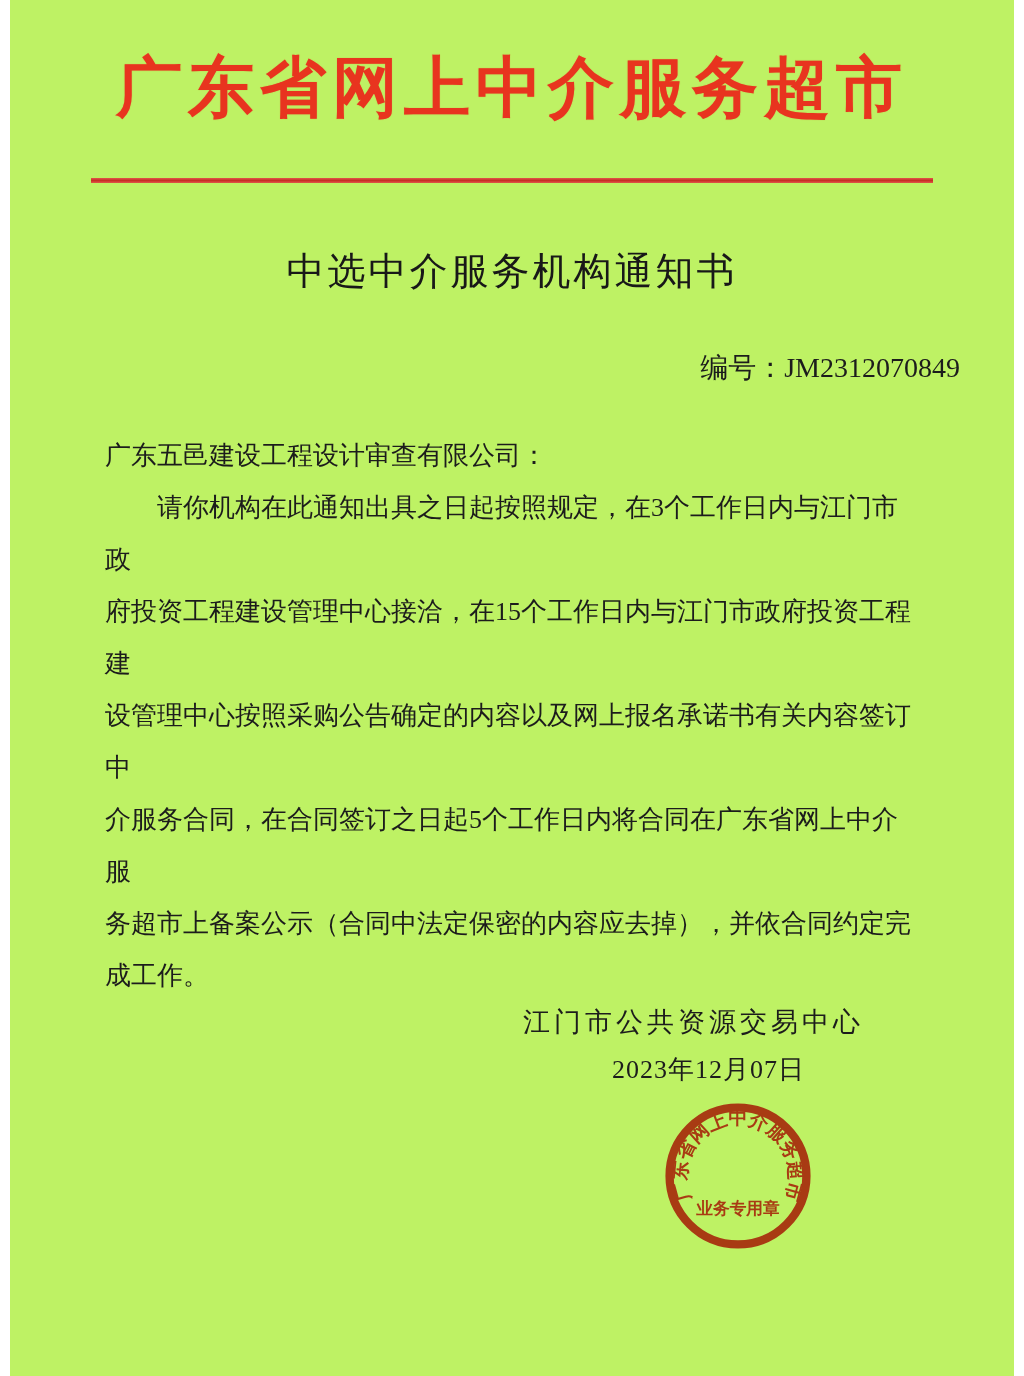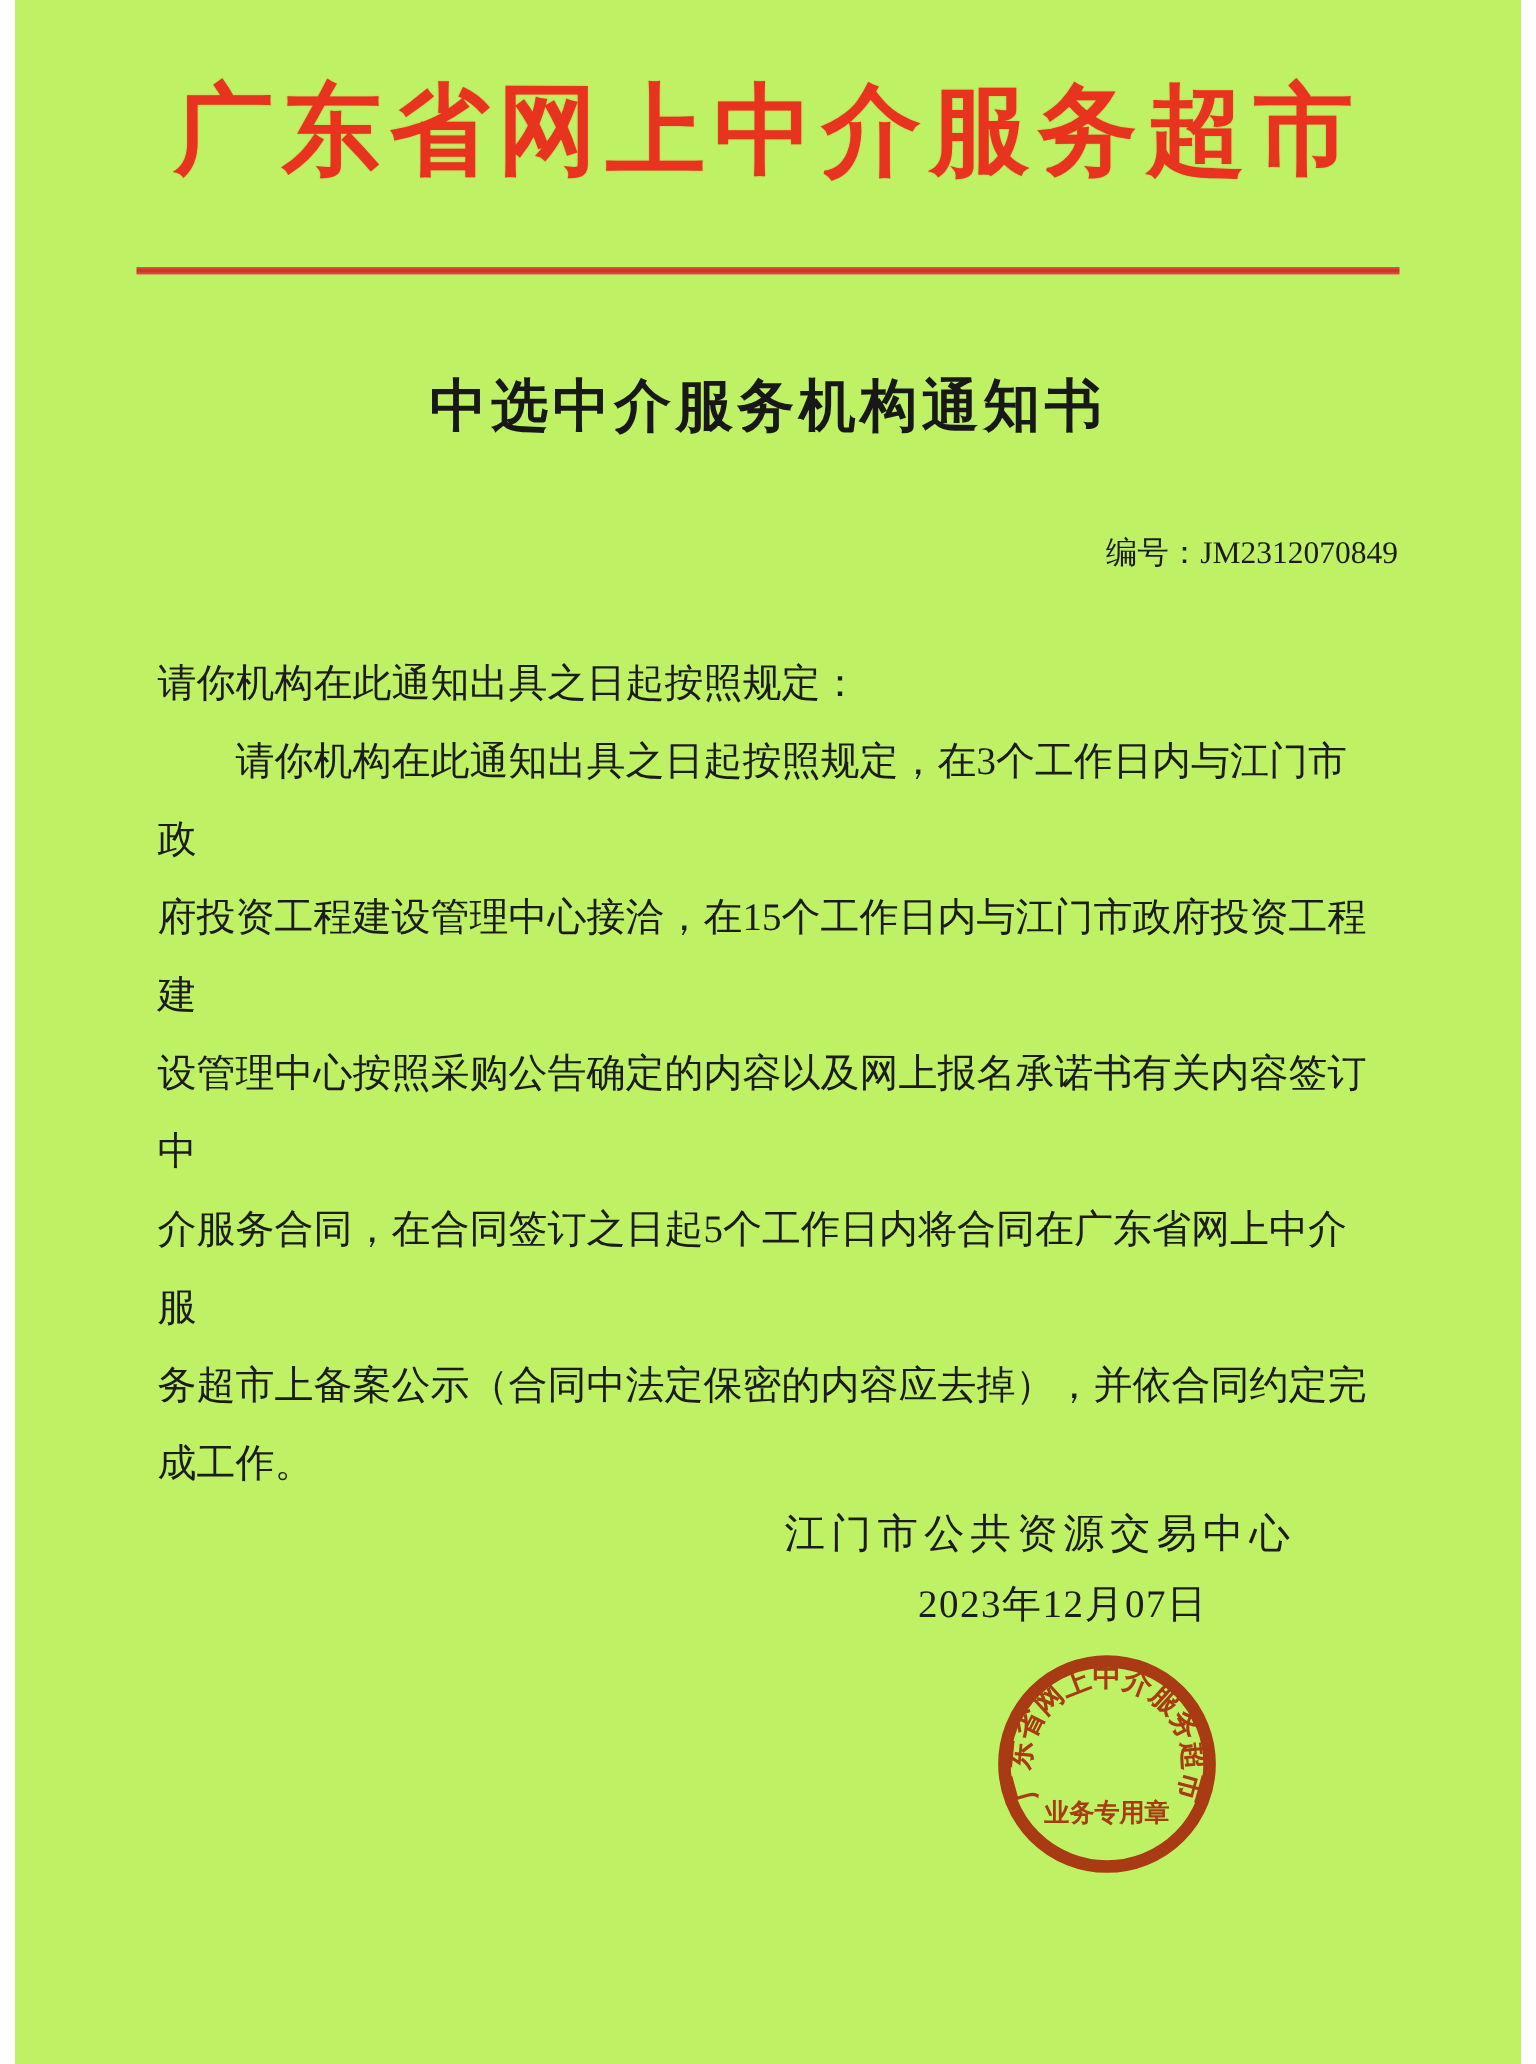--- a/index.html
+++ b/index.html
@@ -32,29 +32,29 @@
     width: 842px;
     height: 5px;
     margin: 50px auto 0 auto;
     background: linear-gradient(#e2554a, #c62f24, #e2554a);
   }
   .doc-title {
     margin: 64px 0 0 0;
     text-align: center;
     font-size: 38px;
     line-height: 48px;
-    font-weight: 700;
+    font-weight: 400;
     letter-spacing: 3px;
     color: #181818;
   }
   .doc-number {
     margin-top: 58px;
-    padding-right: 82px;
+    padding-right: 54px;
     text-align: right;
-    font-size: 21px;
+    font-size: 28px;
     line-height: 30px;
     color: #1c1c1c;
   }
   .body-text {
     margin: 47px 92px 0 95px;
     font-size: 26px;
     line-height: 52px;
     text-align: left;
   }
   .addressee {
@@ -105,21 +105,21 @@
 
   <div class="red-rule"></div>
 
   <h2 class="doc-title">中选中介服务机构通知书</h2>
 
   <div class="doc-number">
     <span>编号：</span><span>JM2312070849</span>
   </div>
 
   <div class="body-text">
-    <p class="addressee">请你机构在此通知出具之日起按照规定：</p>
+    <p class="addressee">广东五邑建设工程设计审查有限公司：</p>
     <p class="para">请你机构在此通知出具之日起按照规定，在3个工作日内与江门市政
 府投资工程建设管理中心接洽，在15个工作日内与江门市政府投资工程建
 设管理中心按照采购公告确定的内容以及网上报名承诺书有关内容签订中
 介服务合同，在合同签订之日起5个工作日内将合同在广东省网上中介服
 务超市上备案公示（合同中法定保密的内容应去掉），并依合同约定完
 成工作。</p>
   </div>
 
   <div class="signature-block">
     <div class="sig-org">江门市公共资源交易中心</div>

